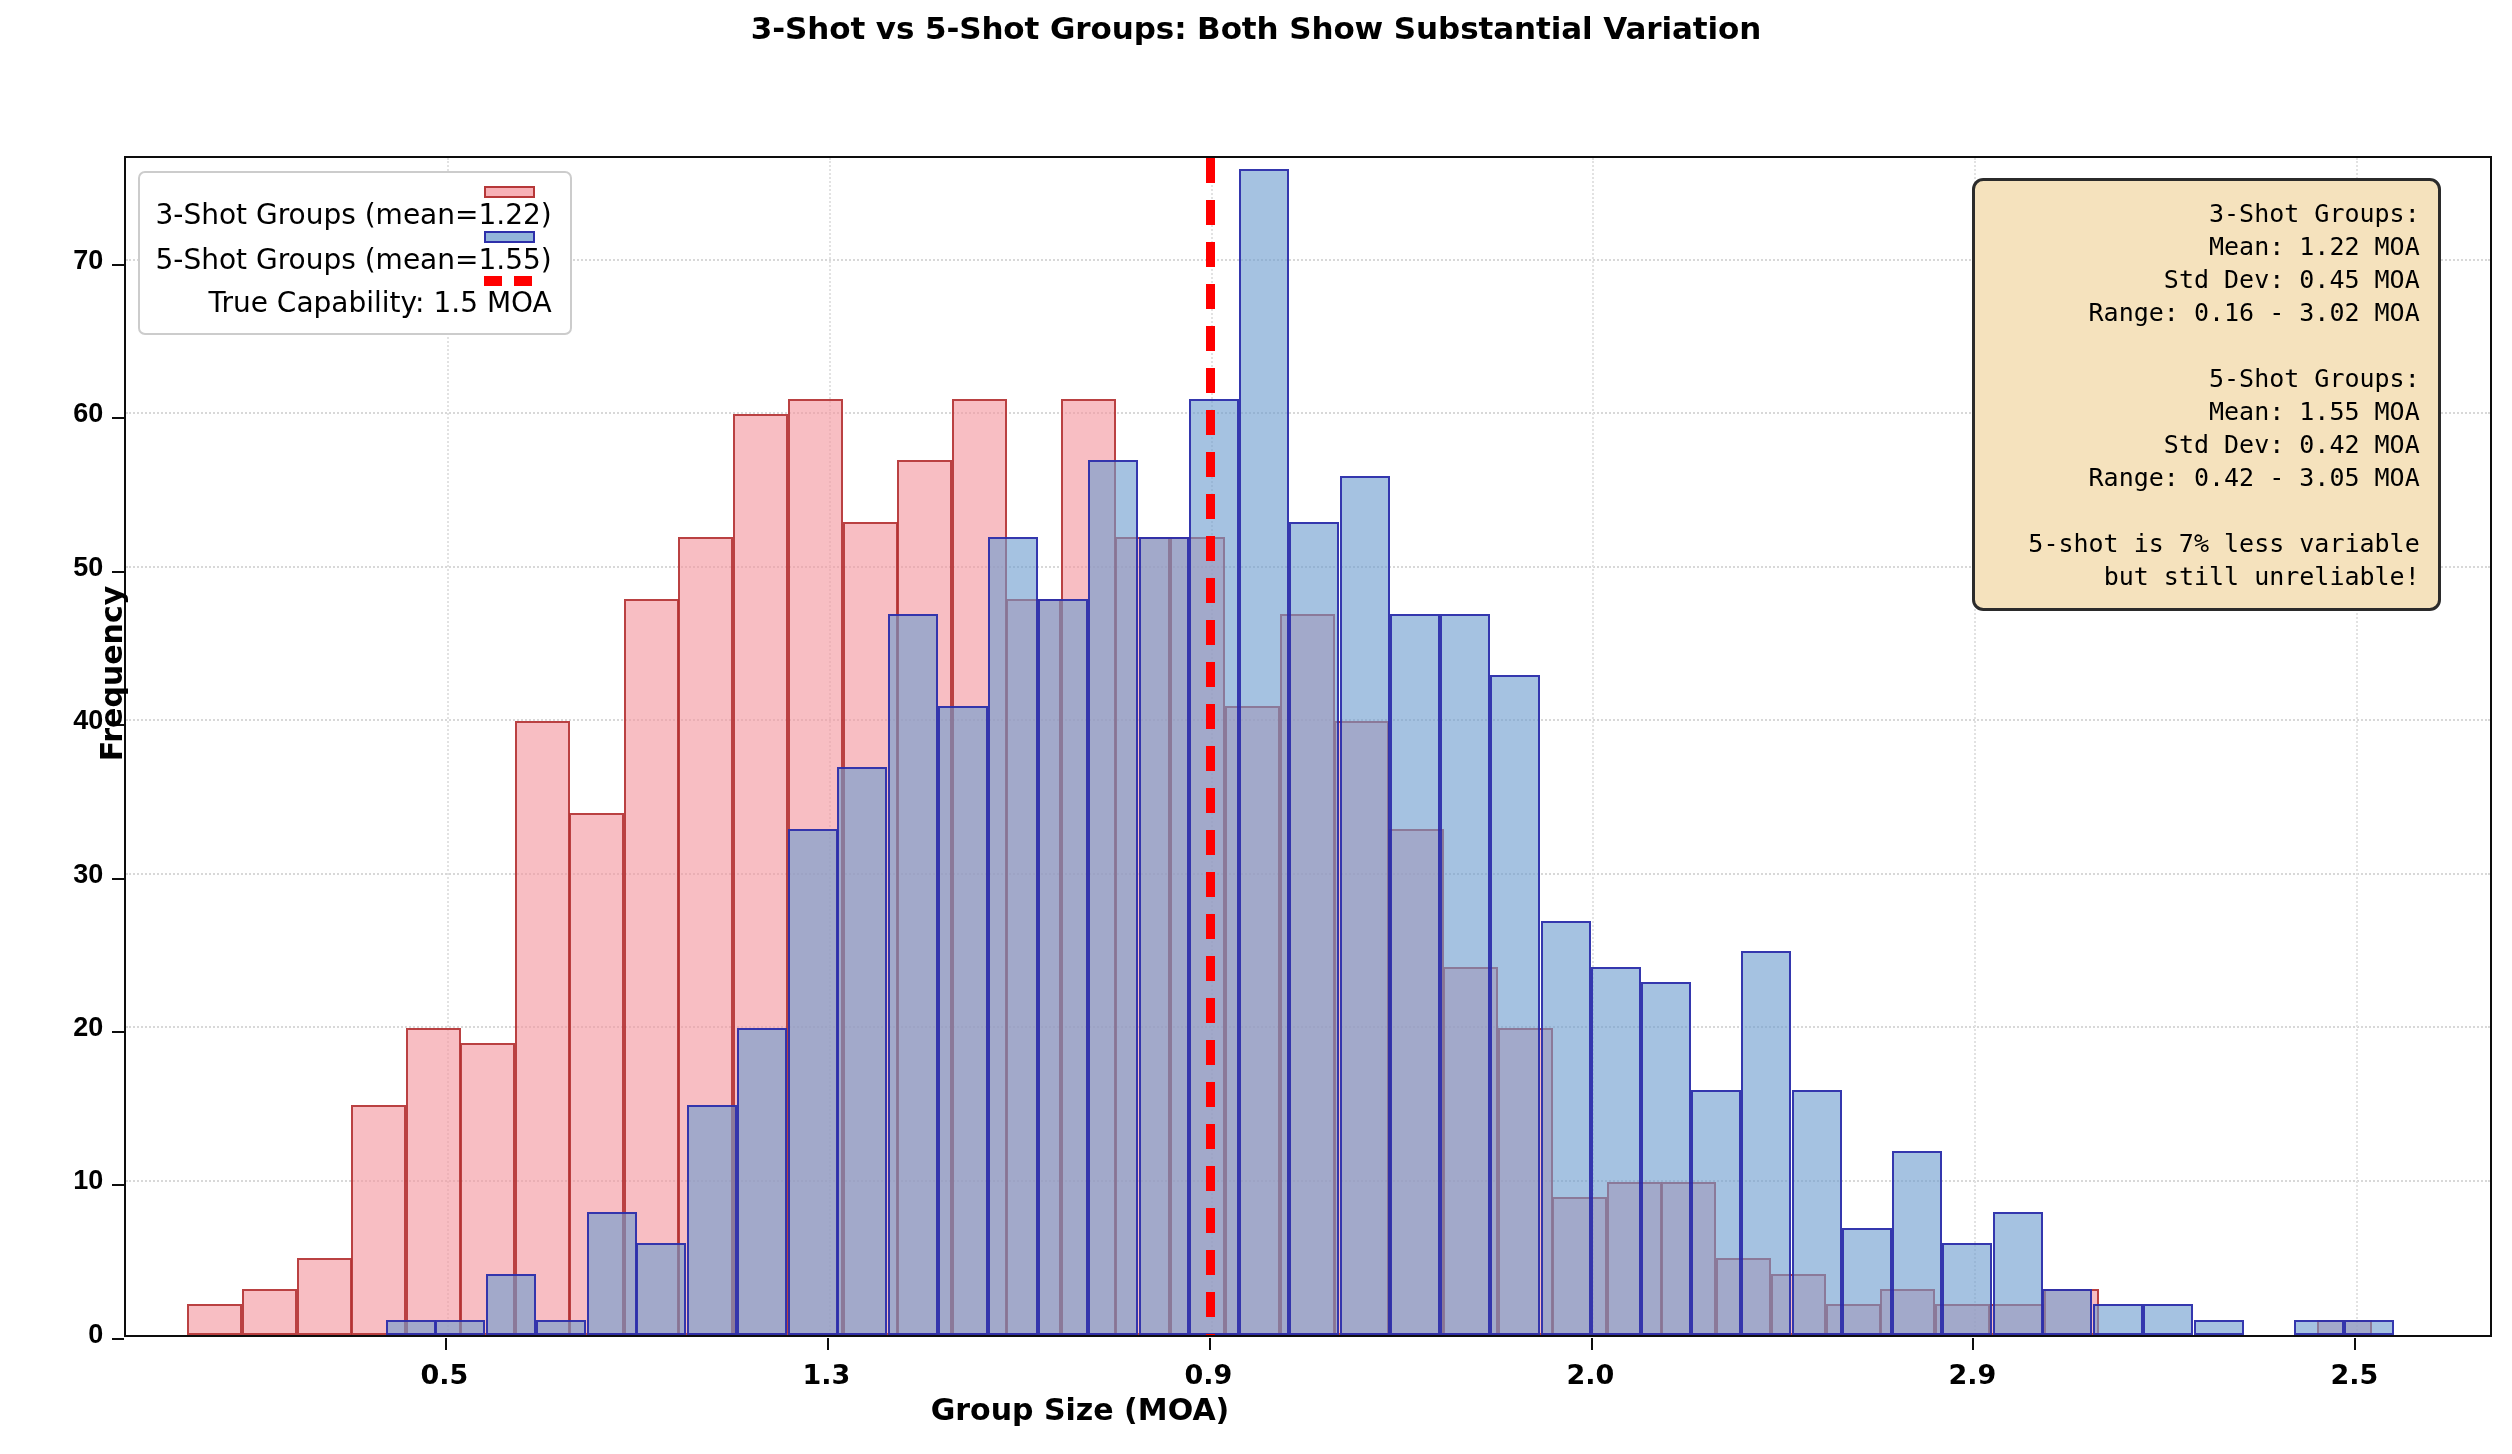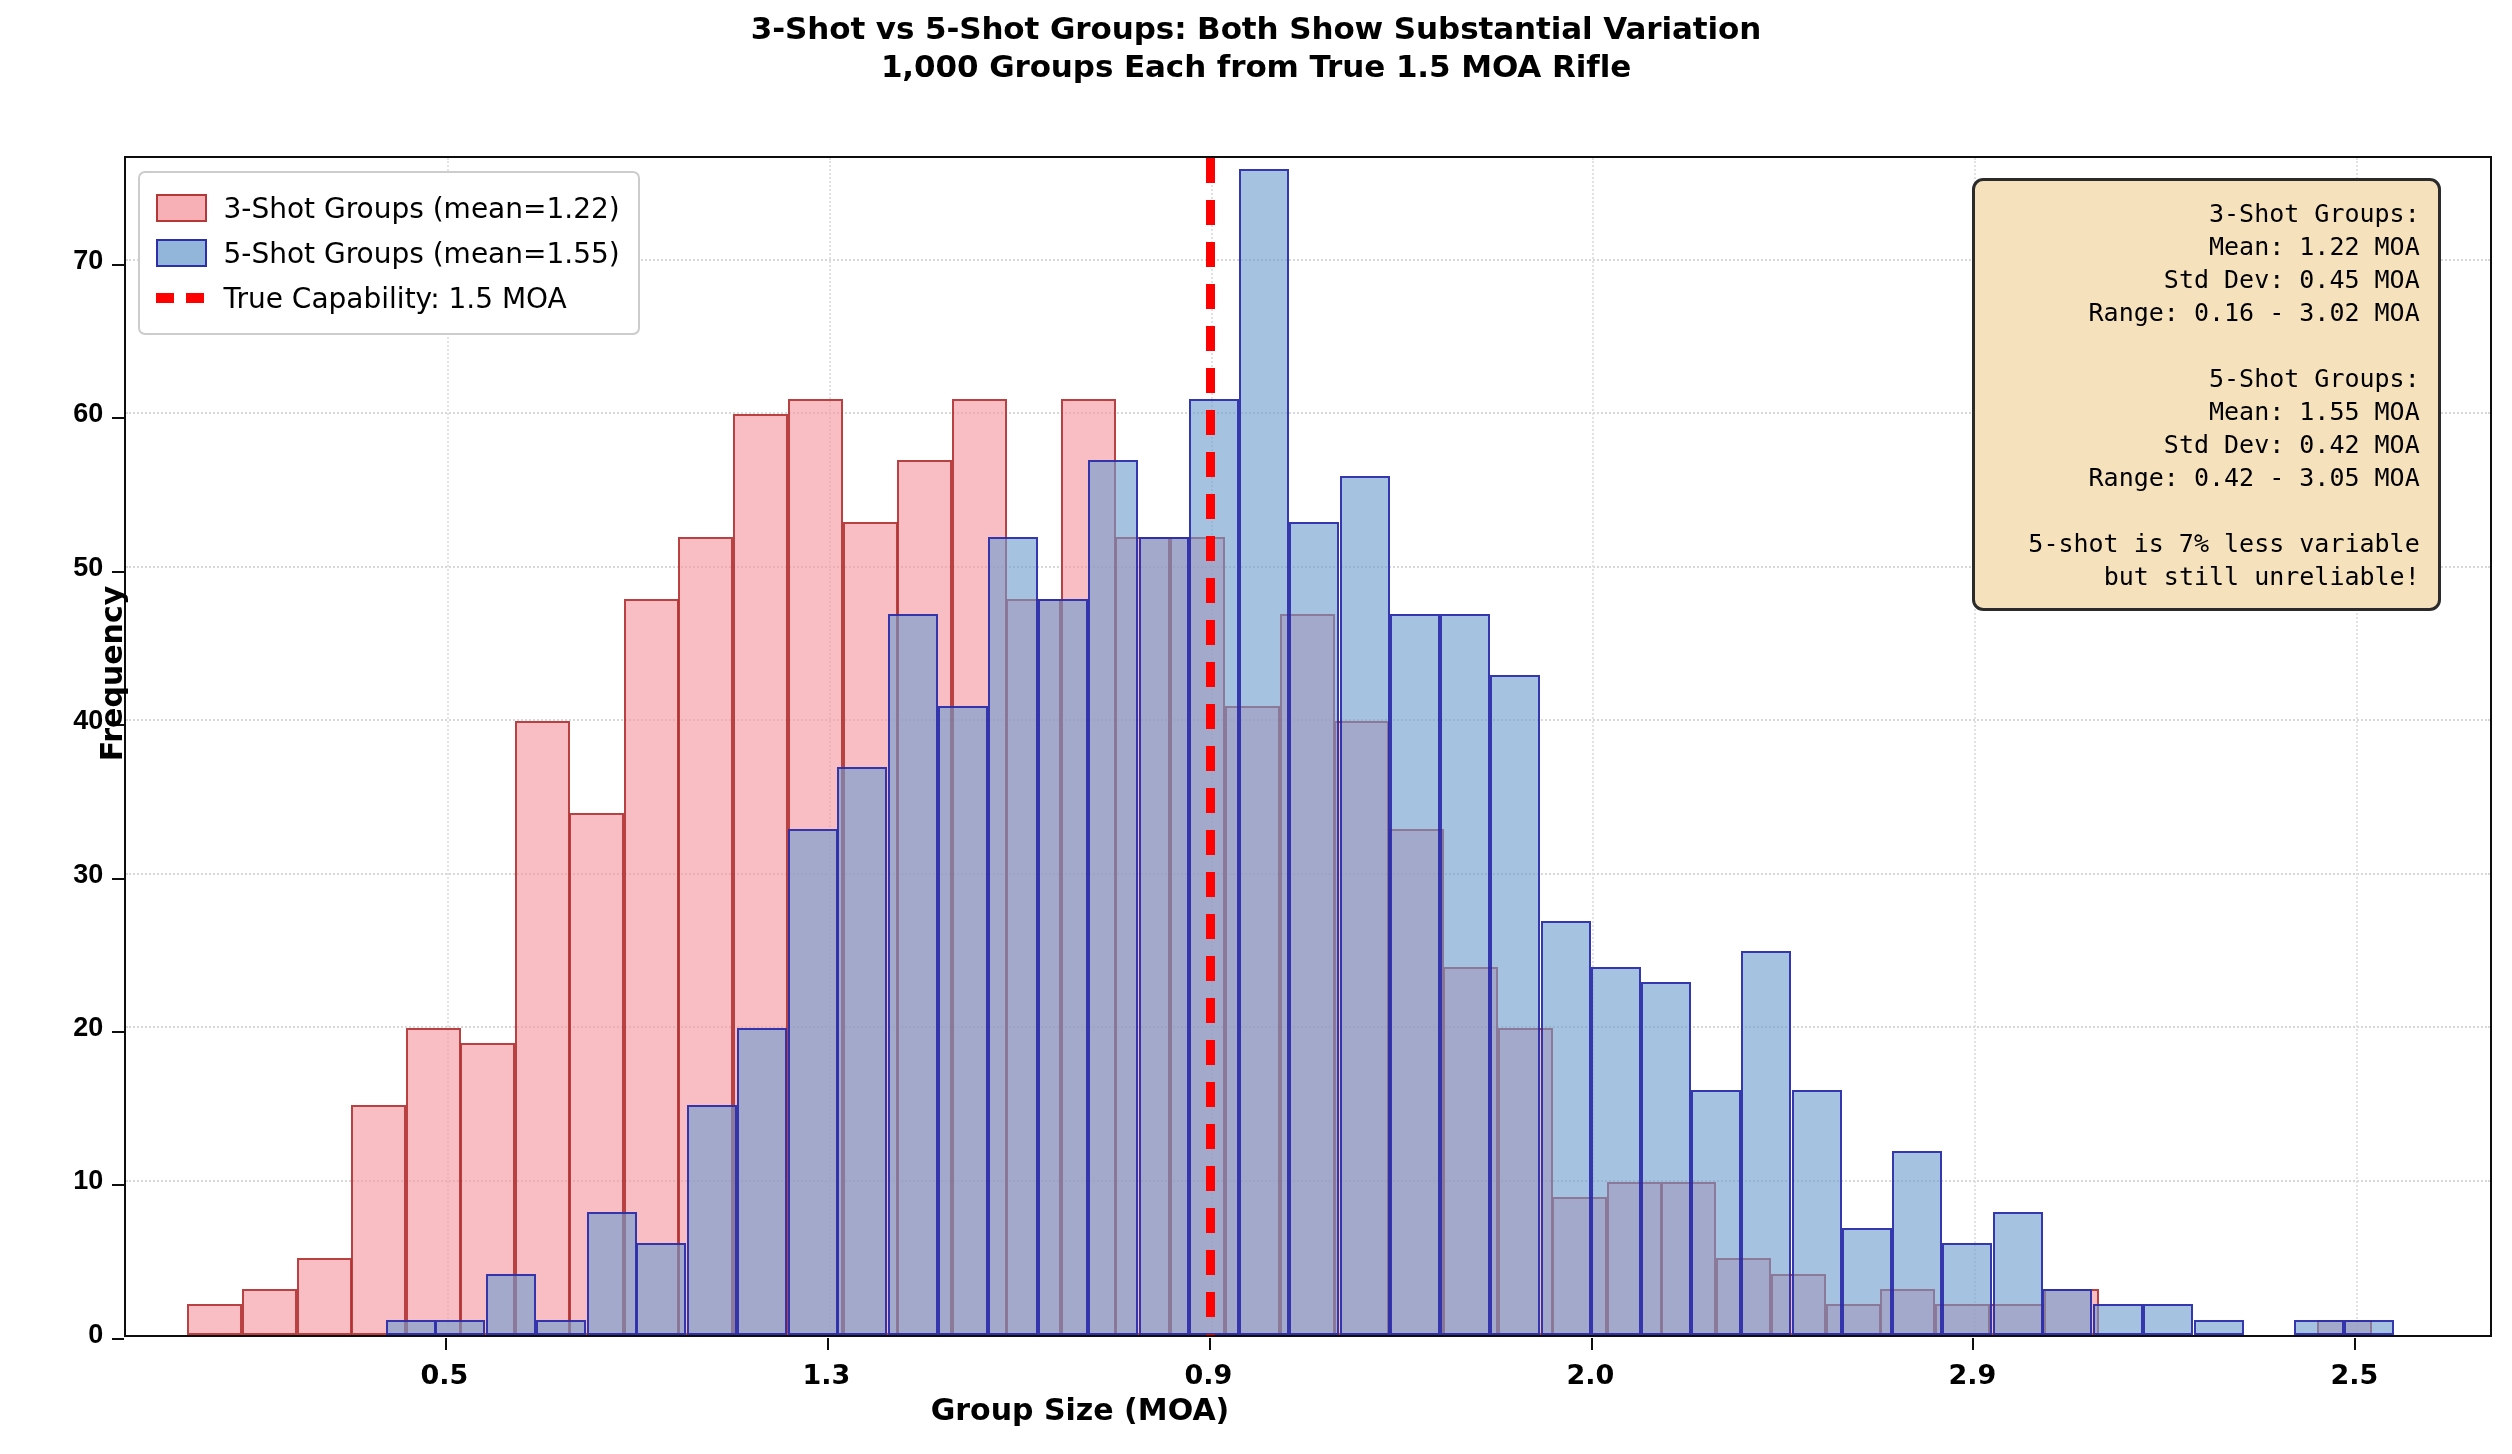--- a/index.html
+++ b/index.html
@@ -55,21 +55,21 @@
     position:absolute;left:0;width:2160px;top:1392px;text-align:center;
     font-family:"DejaVu Sans",sans-serif;font-weight:bold;font-size:30px;color:#000;
   }
 
   
   #legend{
     position:absolute;left:138px;top:171px;
     background:#ffffff;border:2.1px solid #cccccc;border-radius:7px;
     padding:12.7px 18.3px 12.7px 15.5px;box-shadow:0 0 0 0 rgba(0,0,0,0);
   }
-  .legend-row{display:flex;align-items:center;height:45px;}
+  .legend-row{display:flex;align-items:flex-end;height:45px;flex-direction:column;}
   .legend-swatch{width:51px;height:28px;margin-right:17px;box-sizing:border-box;}
   .legend-swatch.red{background:rgba(244,150,158,0.75);border:2.1px solid rgba(170,34,34,0.85);}
   .legend-swatch.blue{background:rgba(110,156,206,0.75);border:2.1px solid rgba(40,40,168,0.95);}
   .legend-swatch.dash{
     background:repeating-linear-gradient(to right,#ff0000 0 18.3px,rgba(255,255,255,0) 18.3px 30px);
     border:none;height:10px;
   }
   .legend-text{font-family:"DejaVu Sans",sans-serif;font-size:28px;color:#000;white-space:nowrap;}
 
   
@@ -79,21 +79,20 @@
     padding:15.5px 18.3px;box-sizing:border-box;
     font-family:"DejaVu Sans Mono",monospace;font-size:25px;line-height:1.32;
     color:#000;text-align:right;white-space:pre;
   }
 </style>
 </head>
 <body>
 
 <div id="title-block">
   <div id="title-line-1">3-Shot vs 5-Shot Groups: Both Show Substantial Variation</div>
-  <div id="title-line-2">1,000 Groups Each from True 1.5 MOA Rifle</div>
 </div>
 
 <div id="plot-frame">
   <div id="plot-inner">
     <div id="gridlines-h">
         <div class="gridline-h" style="bottom: 153px;"></div>
         <div class="gridline-h" style="bottom: 307px;"></div>
         <div class="gridline-h" style="bottom: 460px;"></div>
         <div class="gridline-h" style="bottom: 614px;"></div>
         <div class="gridline-h" style="bottom: 767px;"></div>

